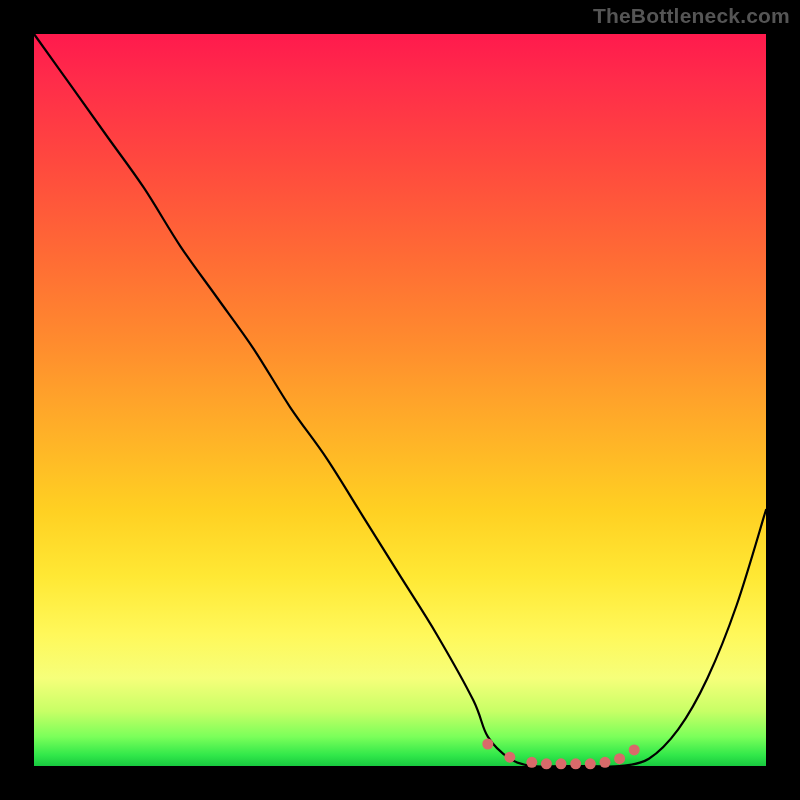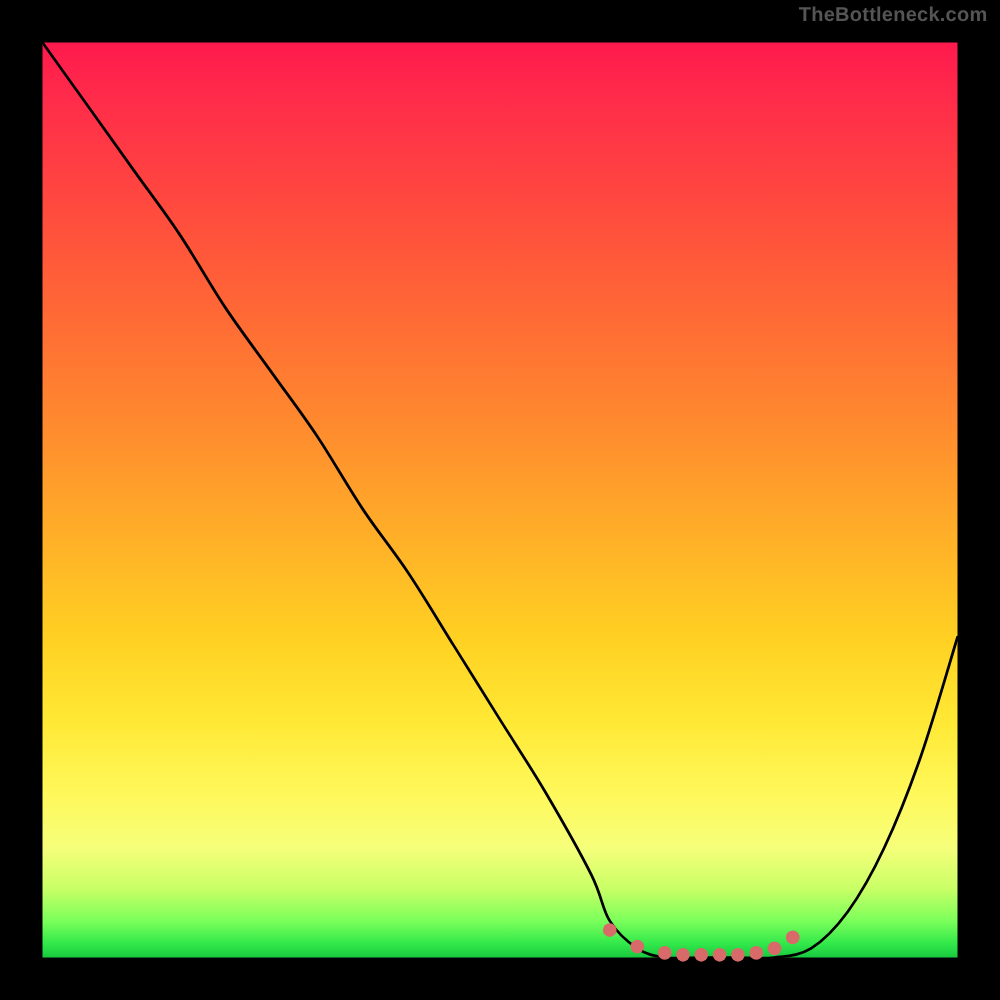--- a/index.html
+++ b/index.html
@@ -15,21 +15,21 @@
     position: relative;
     width: 800px;
     height: 800px;
     background: #000;
   }
   .watermark {
     position: absolute;
     top: 4px;
     right: 10px;
     color: #555;
-    font-size: 16px;
+    font-size: 21px;
     font-weight: 600;
     letter-spacing: 0.2px;
     user-select: none;
   }
   .plot-area {
     position: absolute;
     left: 34px;
     top: 34px;
     width: 732px;
     height: 732px;

